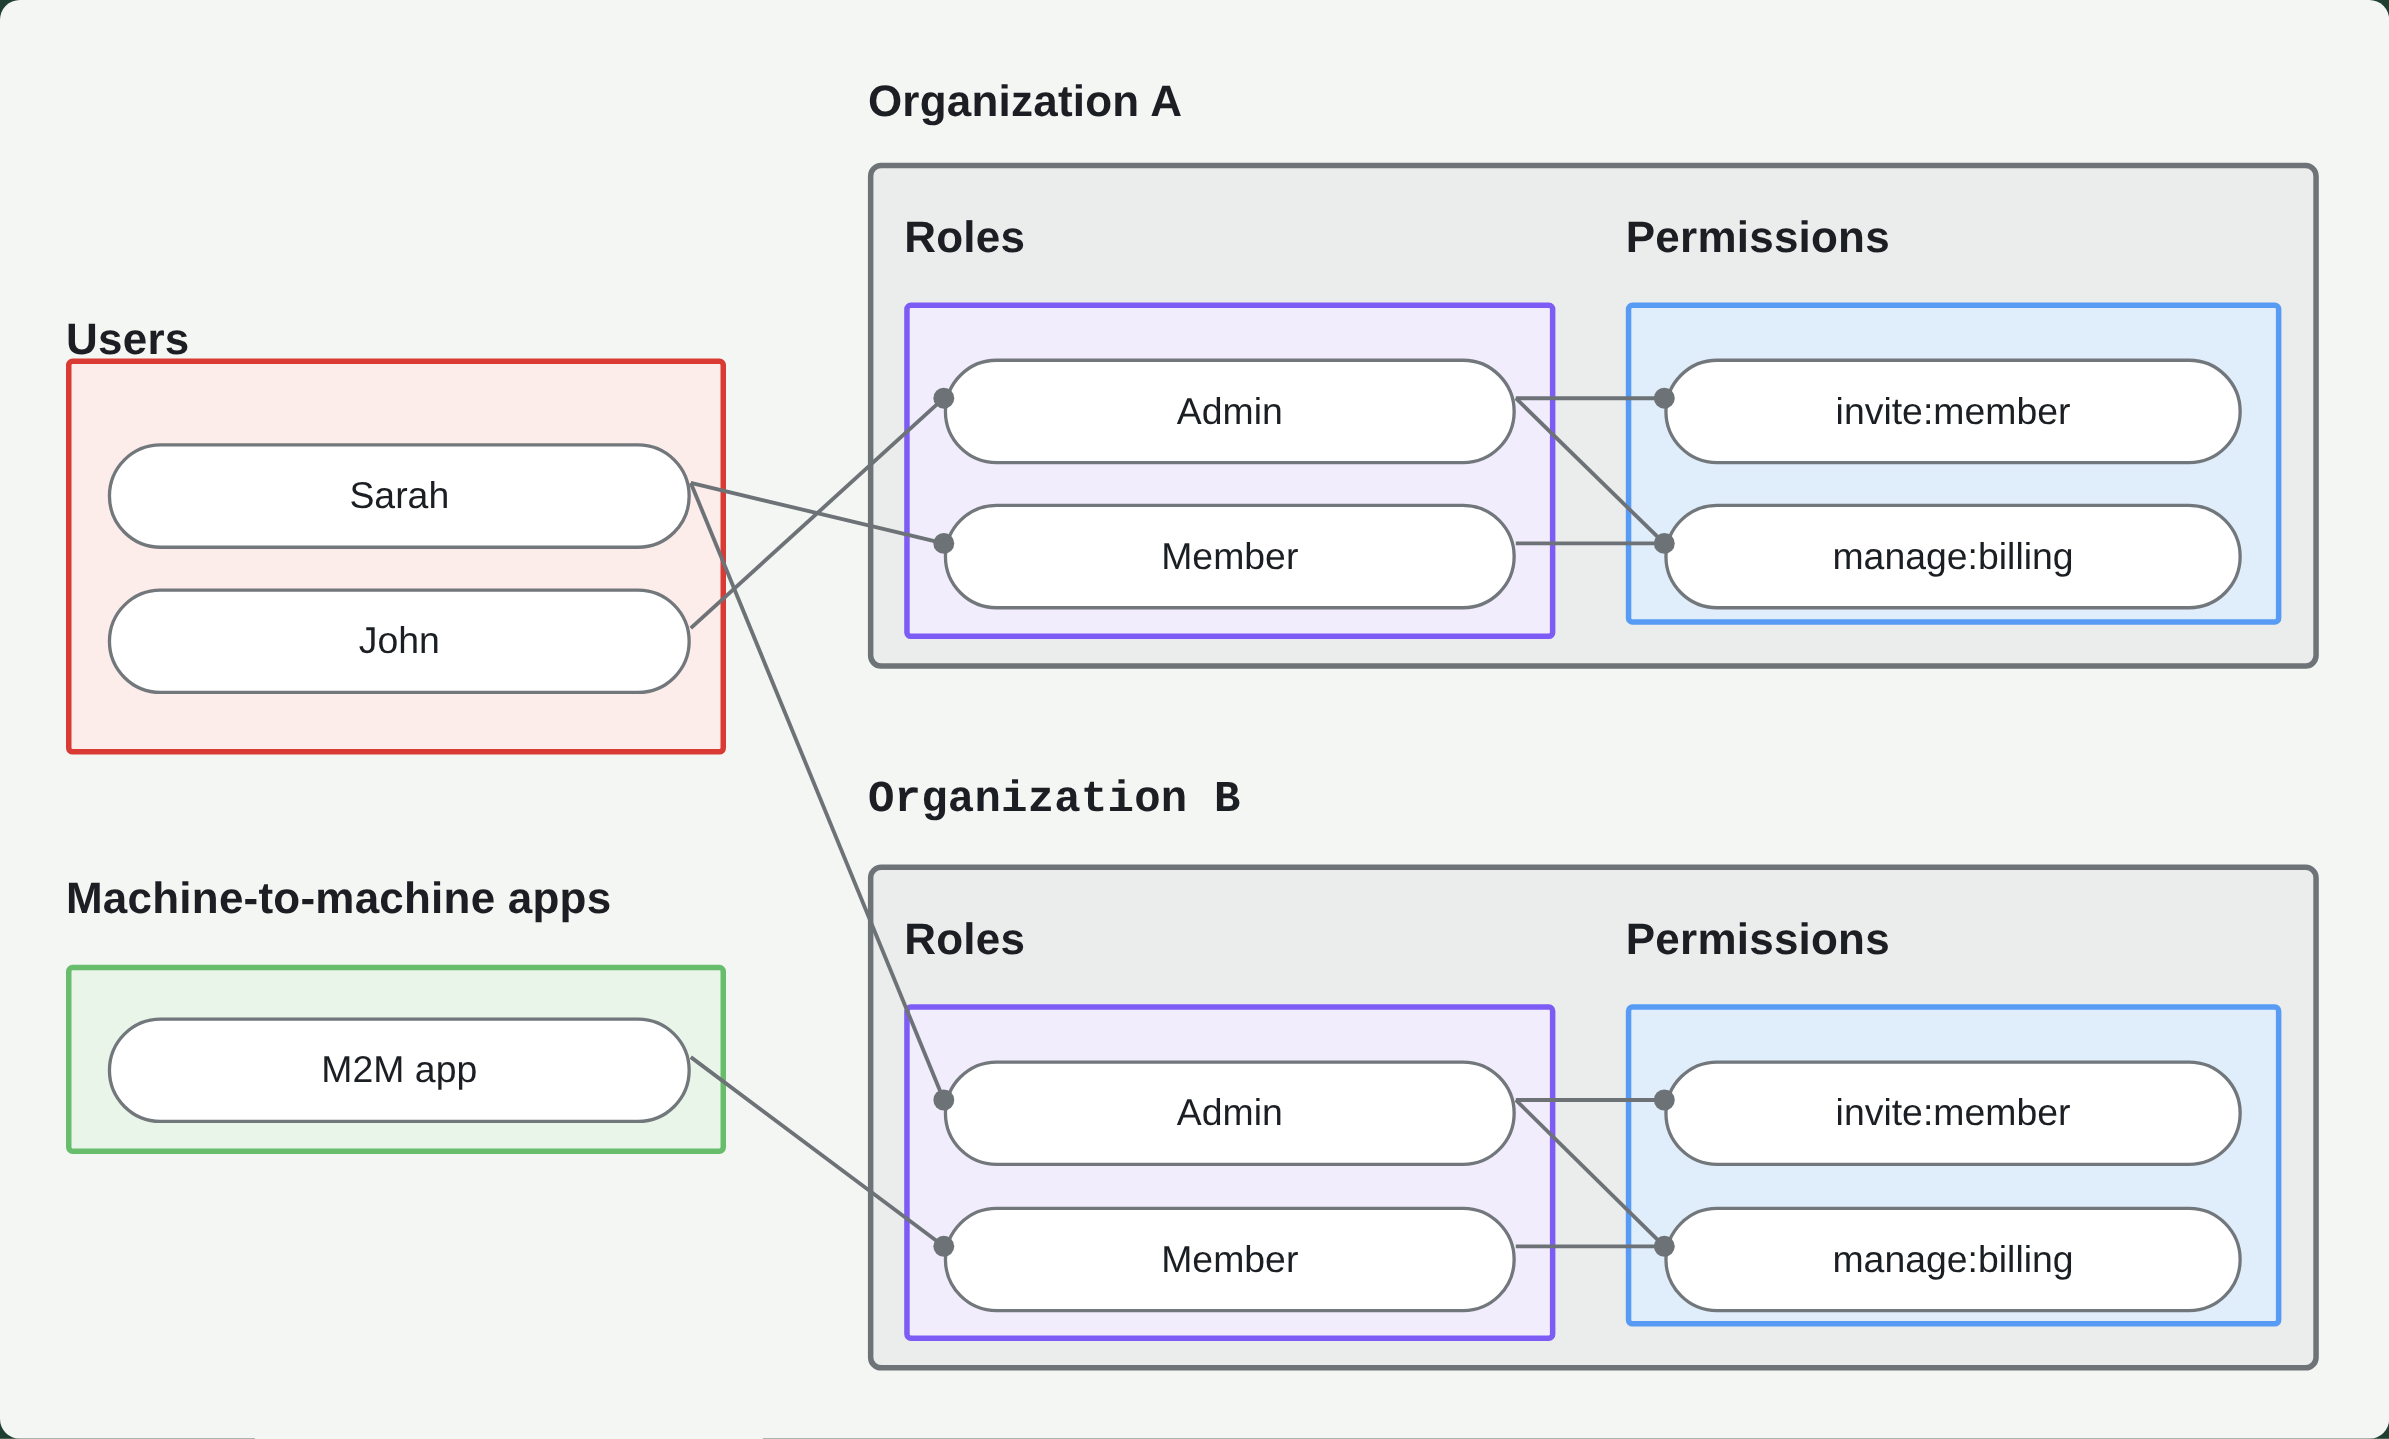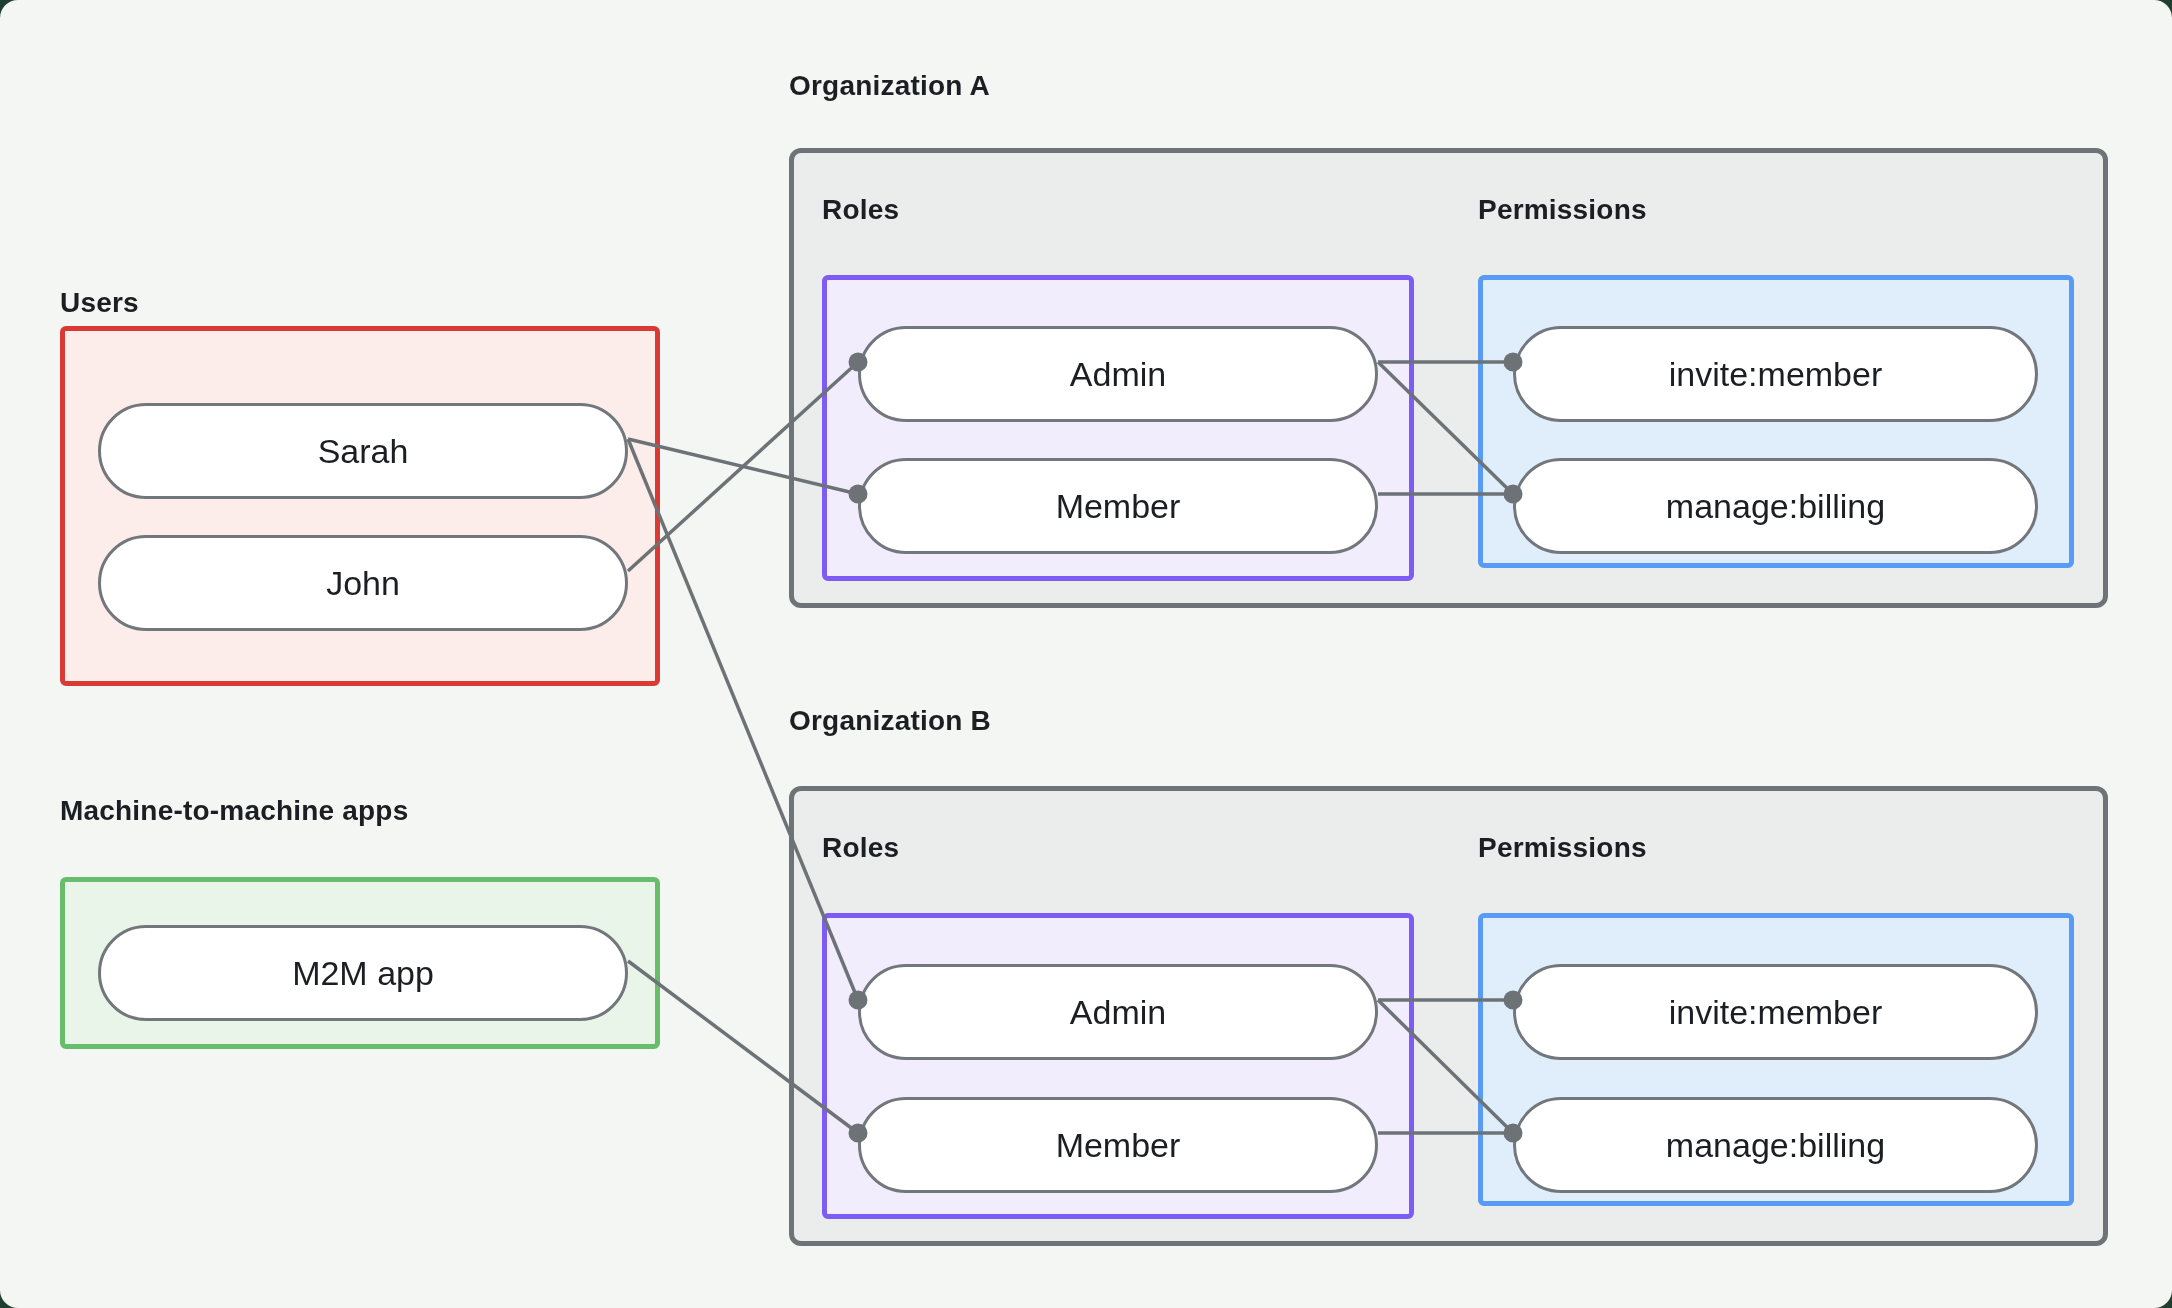--- a/index.html
+++ b/index.html
@@ -10,21 +10,21 @@
   }
   .canvas {
     position: relative;
     width: 2172px; height: 1308px;
     background: var(--canvas_bg, #f4f6f4);
     border-radius: 18px;
     overflow: hidden;
   }
   .heading {
     position: absolute;
-    font-size: 28px;
+    font-size: 40px;
     font-weight: 600;
     color: var(--text, #1b1e22);
     letter-spacing: 0.2px;
     white-space: nowrap;
   }
   .group-box { position: absolute; box-sizing: border-box; }
   .users-box {
     border: 5px solid var(--users_border, #d93a33);
     background: var(--users_bg, #fcecea);
     border-radius: 6px;
@@ -104,21 +104,21 @@
   </div>
   <div class="heading" style="left:1478px; top:194px;">Permissions</div>
   <div class="group-box perms-box" style="left:1478px; top:275px; width:596px; height:293px;"></div>
   <div class="pill" style="left:1513px; top:314px; width:525px;">
     <span>invite:member</span>
   </div>
   <div class="pill" style="left:1513px; top:446px; width:525px;">
     <span>manage:billing</span>
   </div>
 
-  <div class="heading" style="left:789px; top:705px;">Organization B</div>
+  <div class="heading" style="left:789px; top:705px;font-family:Liberation Mono, monospace;">Organization B</div>
   <div class="group-box org-box" style="left:789px; top:786px; width:1319px; height:460px;"></div>
   <div class="heading" style="left:822px; top:832px;">Roles</div>
   <div class="group-box roles-box" style="left:822px; top:913px; width:592px; height:306px;"></div>
   <div class="pill" style="left:858px; top:952px; width:520px;">
     <span>Admin</span>
   </div>
   <div class="pill" style="left:858px; top:1085px; width:520px;">
     <span>Member</span>
   </div>
   <div class="heading" style="left:1478px; top:832px;">Permissions</div>

